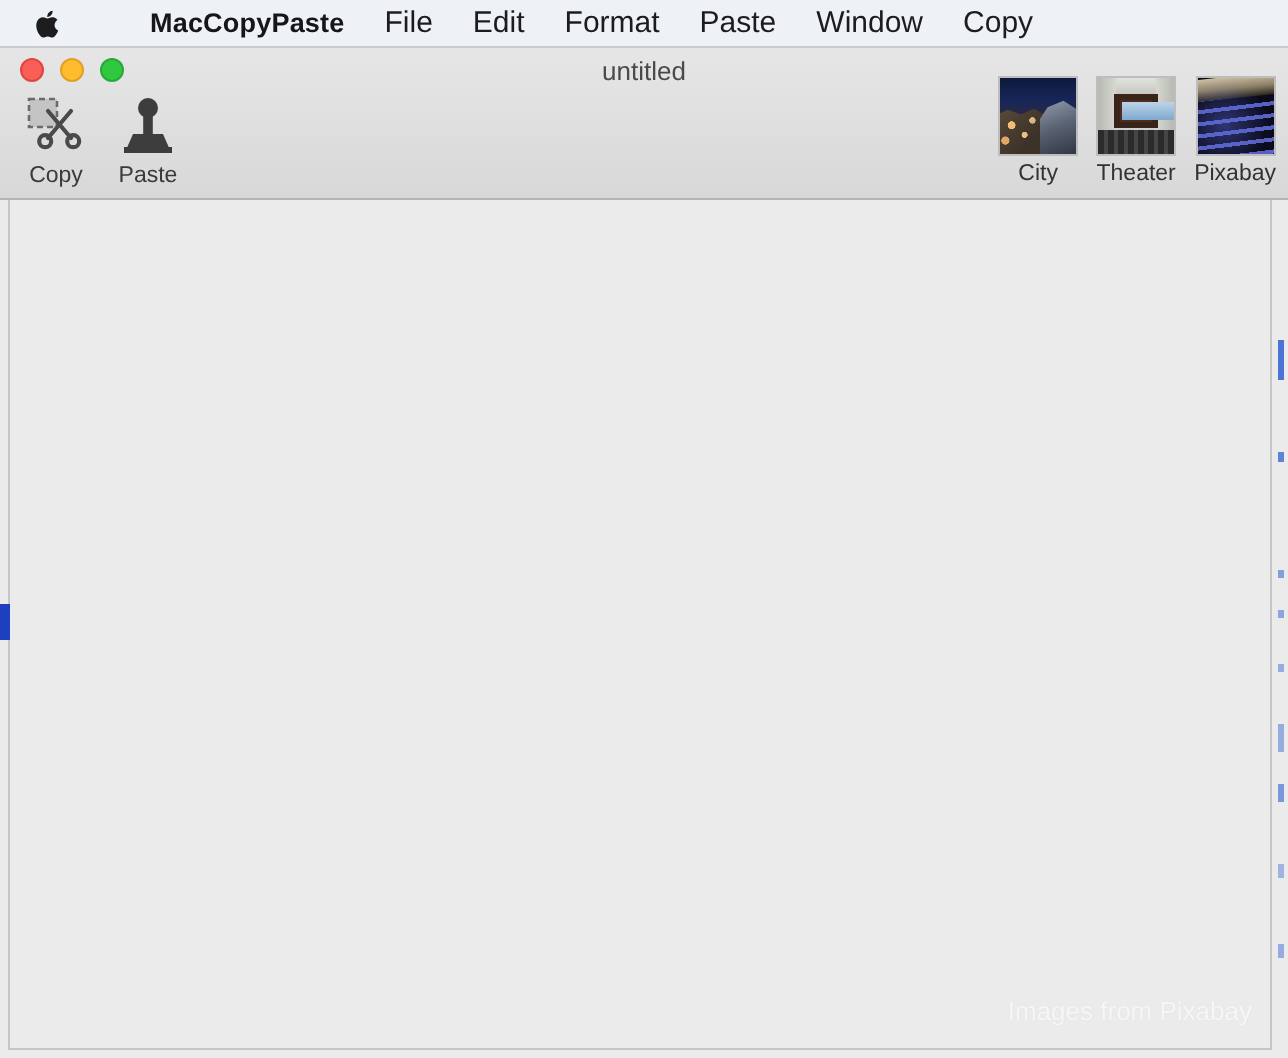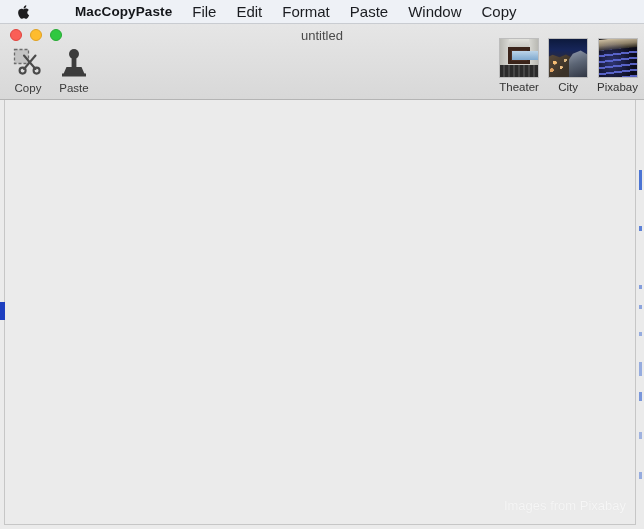--- a/index.html
+++ b/index.html
@@ -404,41 +404,41 @@
           </span>
           <span class="tb-label">Paste</span>
         </div>
 
       </div>
 
       <div class="toolbar-right">
 
         <div class="thumb-item">
           <span class="thumb">
+            <span class="art art-city"></span>
+          </span>
+          <span class="thumb-label">City</span>
+        </div>
+
+        <div class="thumb-item">
+          <span class="thumb">
             <span class="art art-theater">
               <span class="ceil"></span>
                 <span class="wallL"></span>
                 <span class="wallR"></span>
               <span class="stage"></span>
                 <span class="screen"></span>
                 <span class="seats"></span>
             </span>
           </span>
           <span class="thumb-label">Theater</span>
         </div>
 
         <div class="thumb-item">
           <span class="thumb">
-            <span class="art art-city"></span>
-          </span>
-          <span class="thumb-label">City</span>
-        </div>
-
-        <div class="thumb-item">
-          <span class="thumb">
             <span class="art art-keyboard">
               <span class="keys"></span>
                 <span class="band"></span>
                 <span class="glow"></span>
             </span>
           </span>
           <span class="thumb-label">Pixabay</span>
         </div>
 
 

